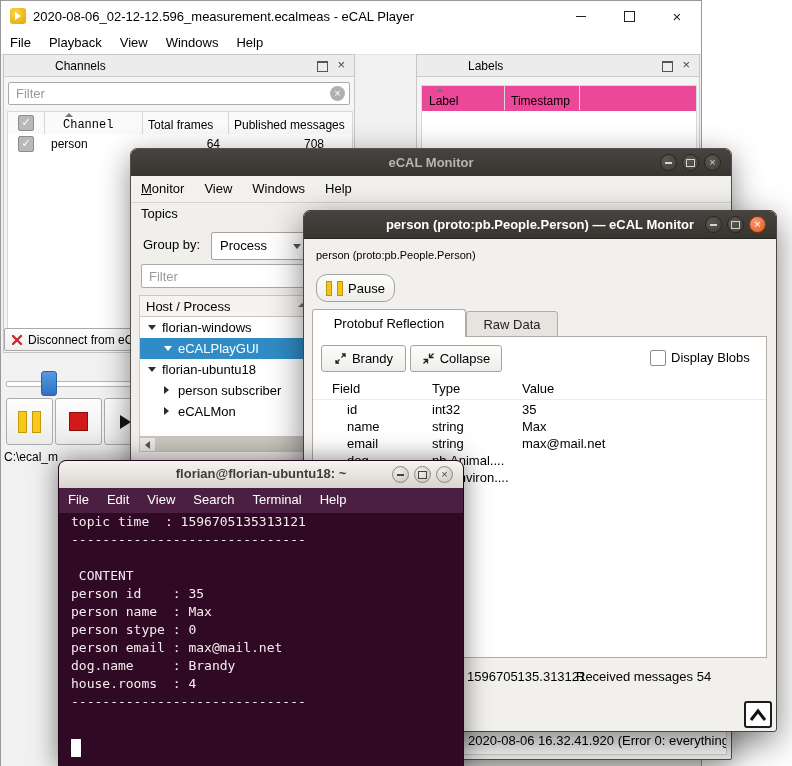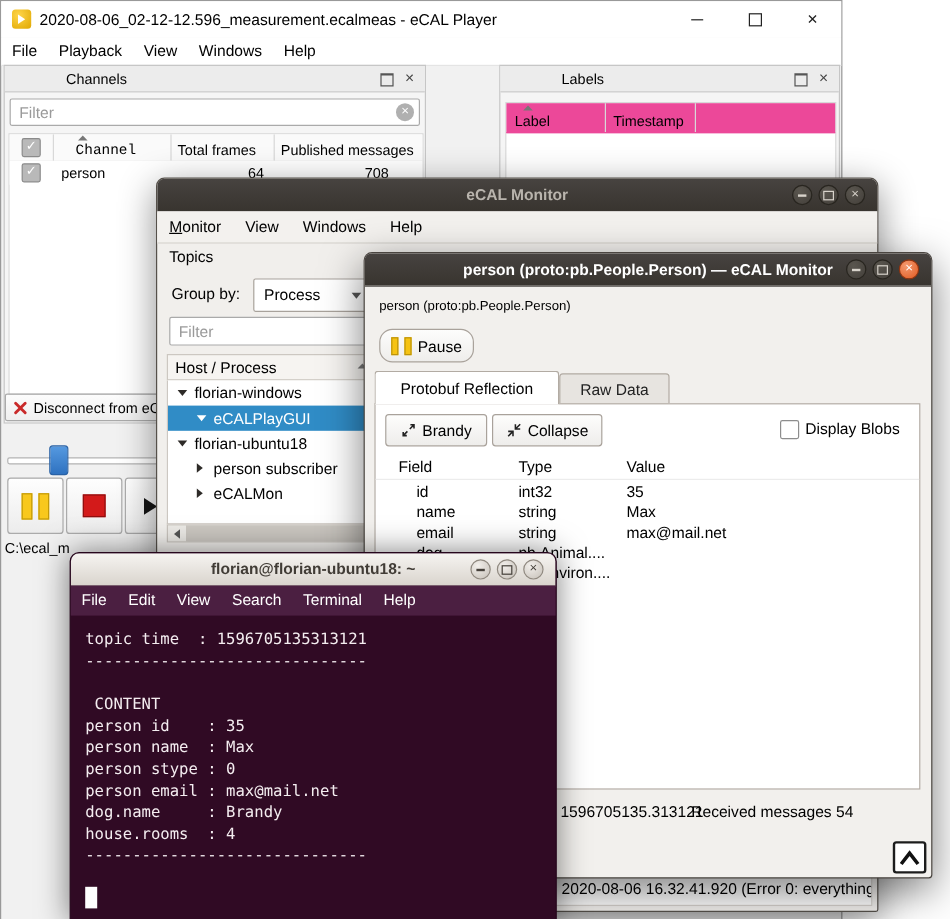--- a/index.html
+++ b/index.html
@@ -158,21 +158,21 @@
 
   
   #terminal{left:58px;top:460px;width:404px;height:306px;background:#300a24;border:1px solid #26061c;
             border-radius:8px 8px 0 0;box-shadow:0 0 26px rgba(0,0,0,.5);z-index:4;}
   .t-titlebar{position:absolute;left:0;top:0;right:0;height:27px;background:linear-gradient(#f6f4f1,#d9d4cd);
               border-radius:7px 7px 0 0;border-bottom:1px solid #aaa49c;}
   .t-title{text-align:center;line-height:26px;font-size:13px;font-weight:bold;color:#413c36;white-space:nowrap;}
   .t-circ{background:radial-gradient(circle at 35% 30%,#f2efeb,#c6c0b8);border:1px solid #8f887f;color:#45403a;}
   .t-menubar{position:absolute;left:0;top:27px;right:0;height:25px;background:#4b1f41;display:flex;color:#fff;}
   .t-menubar .menu-item{padding:4px 9px;}
-  .t-body{position:absolute;left:0;top:52px;right:0;bottom:0;padding:12px 0 0 12px;
+  .t-body{position:absolute;left:0;top:52px;right:0;bottom:0;padding:0 0 0 12px;
           font-family:"DejaVu Sans Mono","Liberation Mono",monospace;font-size:13px;color:#f4edf0;}
   .term-line{height:18px;line-height:18px;white-space:pre;}
   #cursor{position:absolute;left:12px;top:278px;width:10px;height:18px;background:#fefefe;}
 </style>
 </head>
 <body>
 
 <div class="stage">
 
   <div class="win" id="player">

